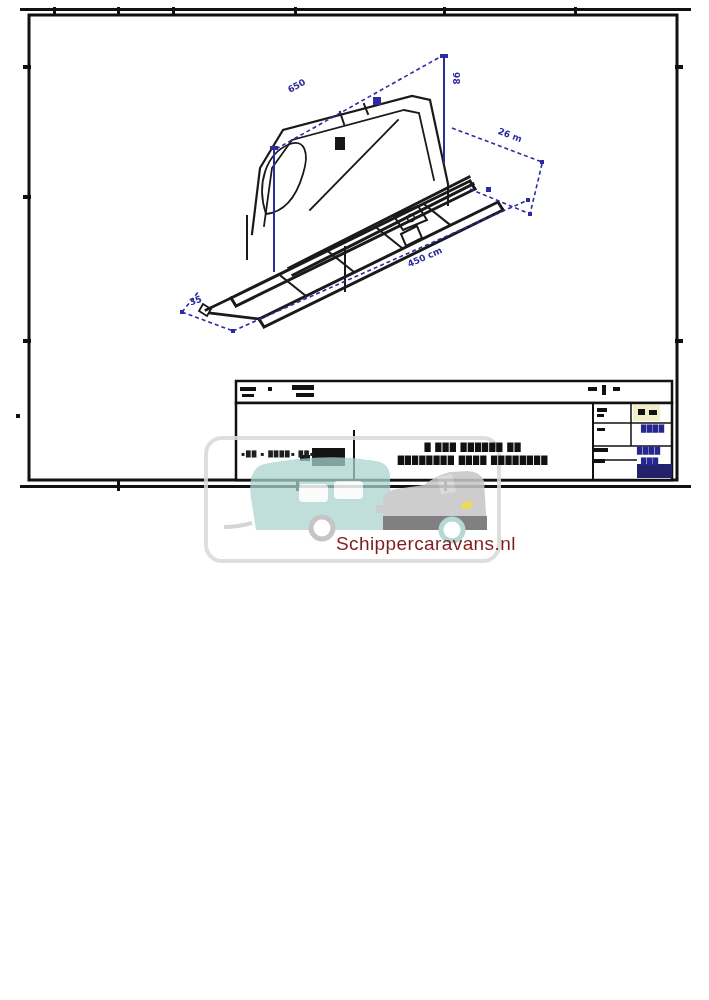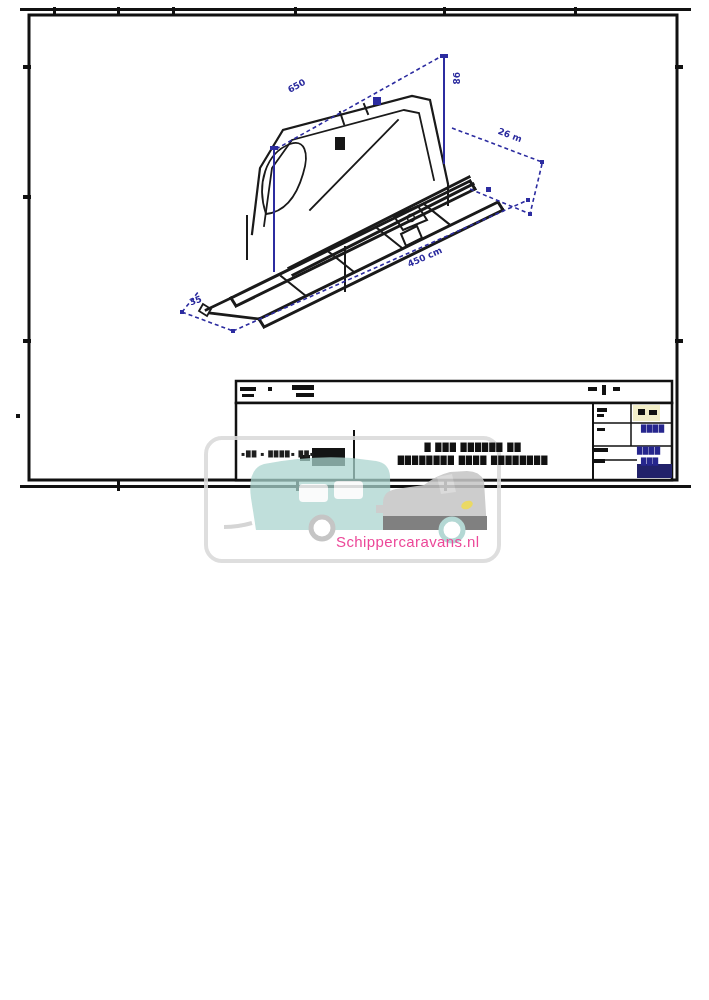--- a/index.html
+++ b/index.html
@@ -7,21 +7,21 @@
           font-family:"DejaVu Sans",sans-serif;}
   svg{position:absolute;left:0;top:0;}
   .txt{position:absolute;white-space:nowrap;}
   .dim{color:#2a2a9e;font-weight:bold;font-size:9px;transform-origin:left top;
        font-family:"DejaVu Sans",sans-serif;}
   .tb-blob{color:#1e1e1e;font-size:6px;letter-spacing:1px;font-family:"DejaVu Sans",sans-serif;}
   .tb-title{color:#111;font-weight:bold;font-size:8px;letter-spacing:1px;text-align:center;
             width:170px;font-family:"DejaVu Sans",sans-serif;}
   .pv{color:#26268e;font-weight:bold;font-size:7px;letter-spacing:0.5px;
       font-family:"DejaVu Sans",sans-serif;}
-  .wm-text{color:#ec4899;font-size:15px;letter-spacing:0.4px;
+  .wm-text{color:#7f1d1d;font-size:19px;letter-spacing:0.4px;
            font-family:"Liberation Sans","DejaVu Sans",sans-serif;}
 </style>
 </head>
 <body>
 
 <div id="canvas">
 
   <svg width="709" height="1000" viewBox="0 0 709 1000">
 
     <g fill="#111111">

